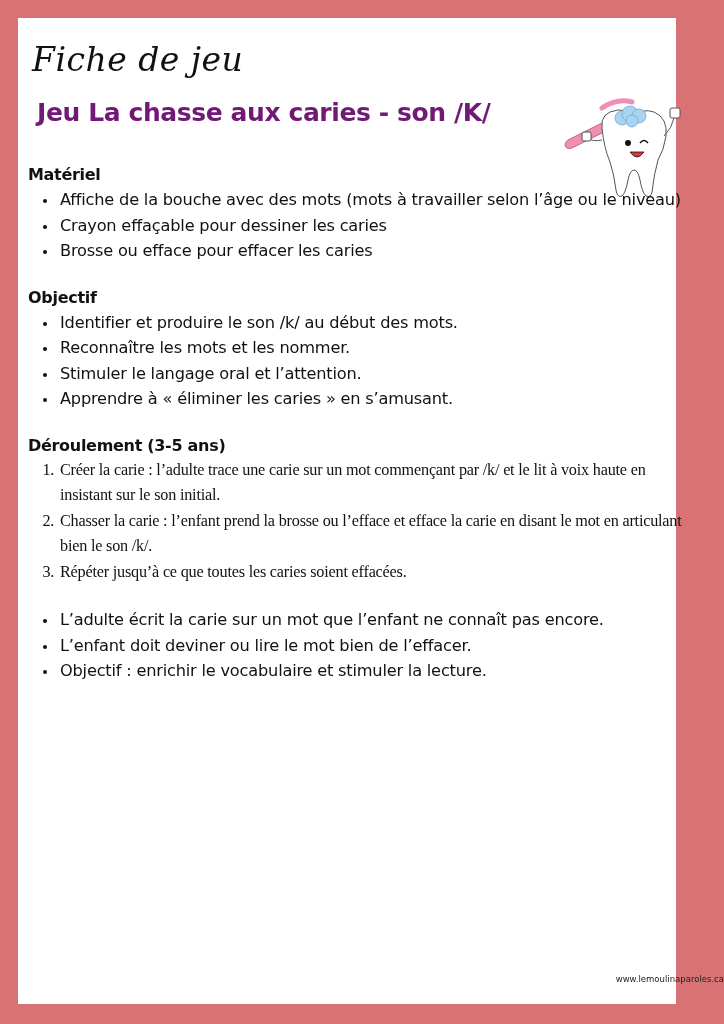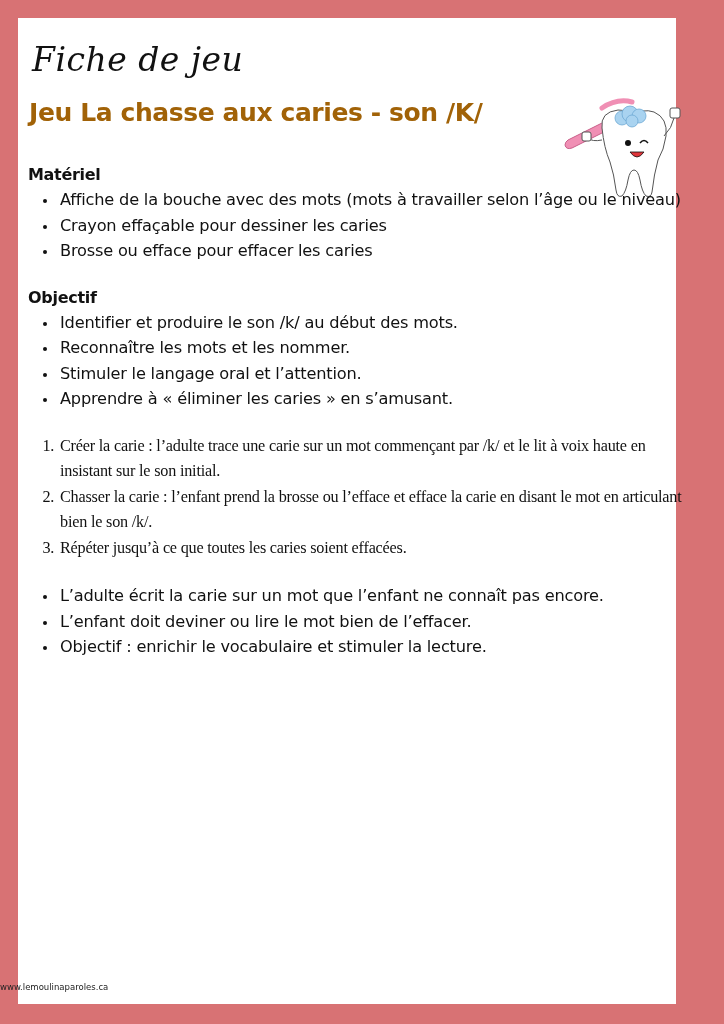--- a/index.html
+++ b/index.html
@@ -21,26 +21,26 @@
     position: absolute;
     left: 14px; top: 22px;
     font-family: "DejaVu Serif", serif;
     font-style: italic;
     font-size: 33px;
     letter-spacing: 0.5px;
     color: #111;
   }
   .main-title {
     position: absolute;
-    left: 11px; top: 80px;
+    left: 19px; top: 80px;
     font-family: "DejaVu Sans", sans-serif;
     font-weight: bold;
     font-size: 25px;
     letter-spacing: -0.4px;
-    color: #a16207;
+    color: #701a75;
   }
   .mascot {
     position: absolute;
     left: 544px; top: 70px;
     width: 120px; height: 110px;
   }
   .content {
     position: absolute;
     left: 10px; top: 145px;
     width: 670px;
@@ -63,24 +63,23 @@
     letter-spacing: -0.2px;
     padding-left: 2px;
   }
   ul li::marker { font-size: 14px; }
   ol { padding-left: 30px; font-family: Liberation Serif, serif; }
   .subsection { margin-top: 0; }
   .footer {
     position: absolute;
     left: 0; right: 0;
     top: 974px;
-    text-align: left;
+    text-align: right;
     font-size: 8.5px;
     color: #222;
-    margin-top: 8px;
   }
 </style>
 </head>
 <body>
 
 <div class="sheet">
 
   <div class="script-title">Fiche de jeu</div>
   <h1 class="main-title" style="margin:0;">Jeu La chasse aux caries - son /K/</h1>
 
@@ -124,20 +123,21 @@
       <h2 class="sec-title">Objectif</h2>
       <ul>
         <li>Identifier et produire le son /k/ au début des mots.</li>
         <li>Reconnaître les mots et les nommer.</li>
         <li>Stimuler le langage oral et l’attention.</li>
         <li>Apprendre à « éliminer les caries » en s’amusant.</li>
       </ul>
     </section>
 
     <section class="section">
+      <h2 class="sec-title">Déroulement (3-5 ans)</h2>
       <ol>
         <li>Créer la carie : l’adulte trace une carie sur un mot commençant par /k/ et le lit à voix haute en insistant sur le son initial.</li>
         <li>Chasser la carie : l’enfant prend la brosse ou l’efface et efface la carie en disant le mot en articulant bien le son /k/.</li>
         <li>Répéter jusqu’à ce que toutes les caries soient effacées.</li>
       </ol>
     </section>
 
     <section class="section">
       <div class="subsection" style="margin-bottom:22px;">
         <ul>

